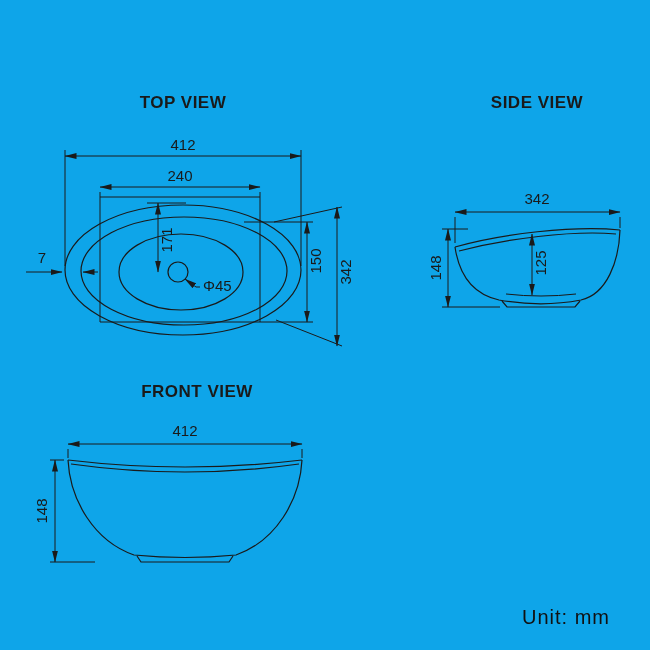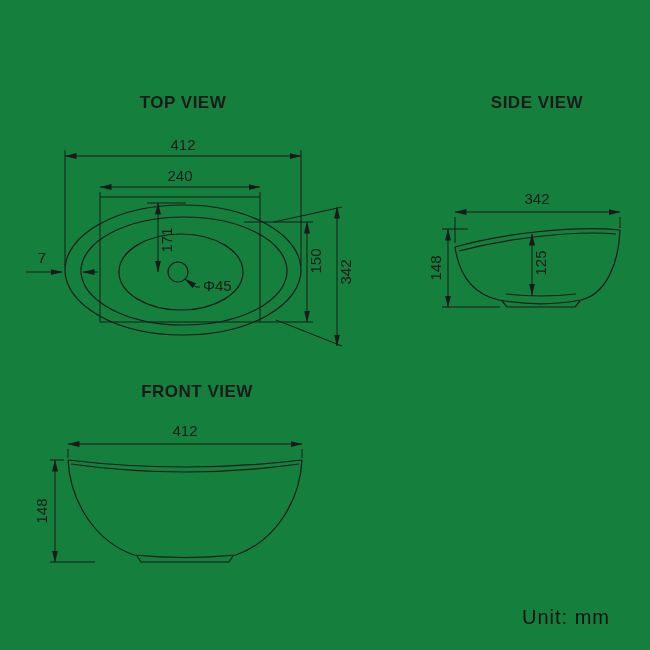--- a/index.html
+++ b/index.html
@@ -1,16 +1,16 @@
 <!DOCTYPE html>
 <html><head>
 <meta charset="utf-8">
 <style>
   html,body{margin:0;padding:0;background:#ffffff;}
-  .canvas{position:relative;width:650px;height:650px;background:#15803d;overflow:hidden;}
+  .canvas{position:relative;width:650px;height:650px;background:#0ea5e9;overflow:hidden;}
   svg{display:block;}
   .t-title{font:bold 17px "Liberation Sans", sans-serif;fill:#1a1a1a;letter-spacing:.5px;}
   .t-dim{font:15px "Liberation Sans", sans-serif;fill:#1a1a1a;}
   .t-unit{font:20px "Liberation Sans", sans-serif;fill:#111111;letter-spacing:1px;}
   .ln{stroke:#1a1a1a;stroke-width:1;fill:none;}
   .outline{stroke:#1a1a1a;stroke-width:1.2;fill:none;}
 </style>
 </head>
 <body>
 

